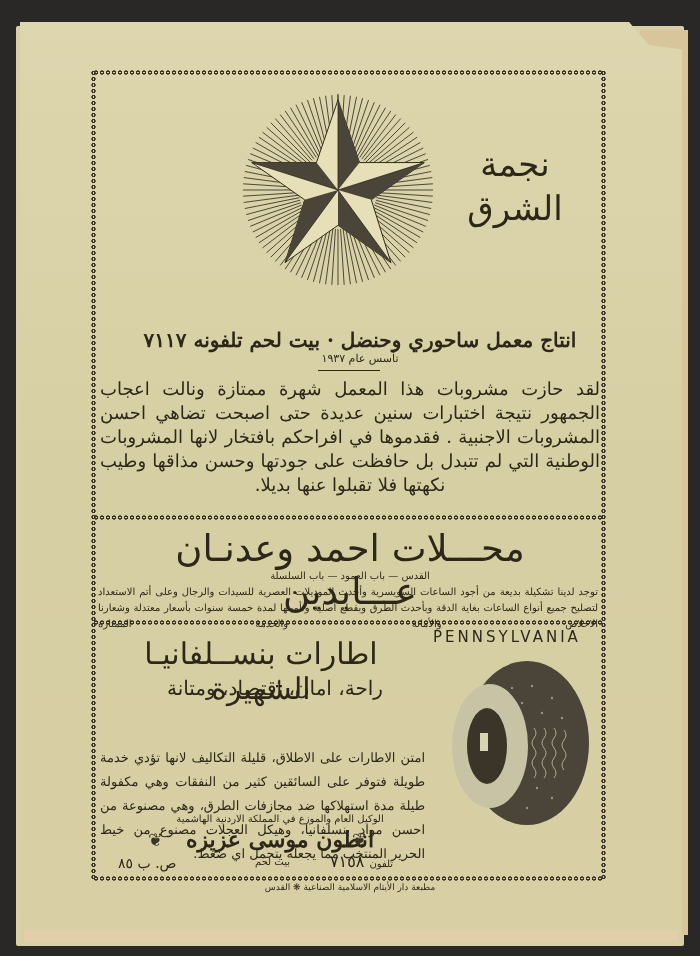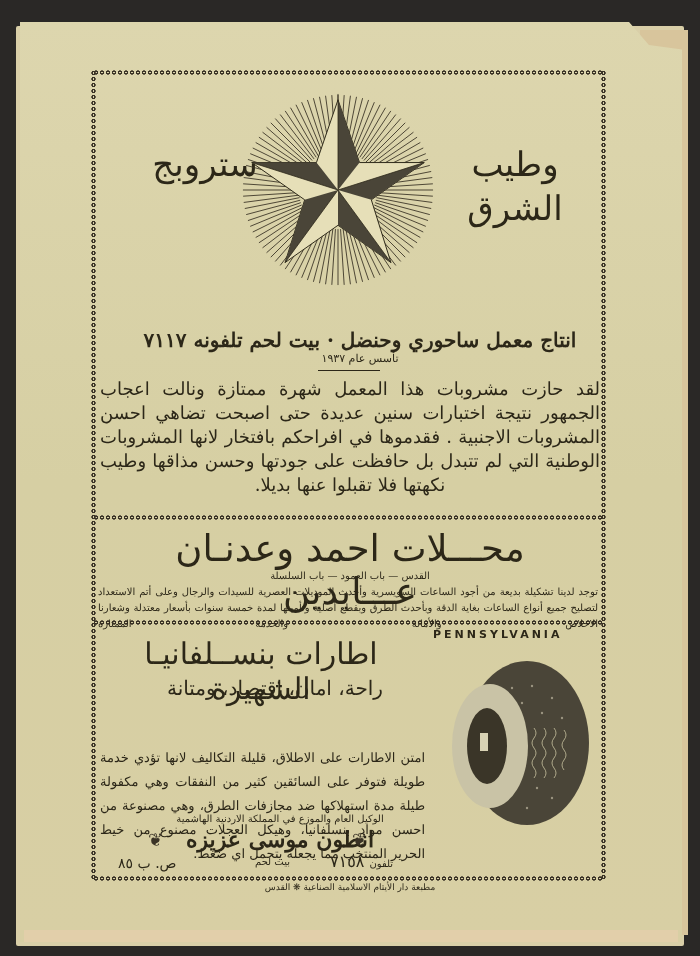--- a/index.html
+++ b/index.html
@@ -45,21 +45,21 @@
 
   .maker-line { position:absolute; left:140px; top:310px; width:440px; font-size:20px; font-weight:bold; text-align:center;margin-top:18px; }
   .founded { position:absolute; left:270px; top:352px; width:180px; font-size:11px; text-align:center; }
   .founded-rule { position:absolute; left:318px; top:370px; width:62px; height:1px; background:#2c2718; }
   .body-text { position:absolute; left:100px; top:377px; width:500px; font-size:18px; line-height:24px; text-align:justify; text-align-last:center; }
 
   .shop-title { position:absolute; left:130px; top:527px; width:440px; font-size:37px; text-align:center; letter-spacing:1px; }
   .shop-addr { position:absolute; left:250px; top:570px; width:200px; font-size:10px; text-align:center; }
   .shop-desc { position:absolute; left:98px; top:584px; width:500px; font-size:10px; line-height:16px; text-align:justify; text-align-last:justify; }
 
-  .penn-label { position:absolute; left:433px; top:628px; width:170px; font-family:"DejaVu Sans", sans-serif; font-size:11px; letter-spacing:3px;font-weight:bold; }
+  .penn-label { position:absolute; left:433px; top:628px; width:170px; font-family:"DejaVu Sans", sans-serif; font-size:15px; letter-spacing:3px; }
   .tyre-title { position:absolute; left:96px; top:636px; width:330px; font-size:30px; text-align:center; }
   .tyre-slogan { position:absolute; left:150px; top:676px; width:250px; font-size:20px; text-align:center; }
   .tyre-body { position:absolute; left:100px; top:702px; width:325px; font-size:13px; line-height:24px; text-align:justify;margin-top:44px; }
   .agent-line { position:absolute; left:160px; top:813px; width:240px; font-size:10px; text-align:center; }
   .agent-name { position:absolute; left:180px; top:826px; width:200px; font-size:22px; font-weight:bold; text-align:center; }
   .orn { position:absolute; top:829px; font-size:18px; color:#3a3326; }
   .pobox { position:absolute; left:118px; top:855px; font-size:14px; }
   .city { position:absolute; left:255px; top:856px; font-size:10px; }
   .phone { position:absolute; left:330px; top:852px; font-size:16px; }
   .printer { position:absolute; left:240px; top:882px; width:220px; font-size:9px; text-align:center; }
@@ -78,24 +78,23 @@
   <div class="chain h" style="left:93px;top:70px;width:510px;"></div>
   <div class="chain h" style="left:93px;top:876px;width:510px;"></div>
   <div class="chain v" style="left:91px;top:70px;height:811px;"></div>
   <div class="chain v" style="left:601px;top:70px;height:811px;"></div>
   <div class="chain h" style="left:93px;top:515px;width:510px;"></div>
   <div class="chain h" style="left:93px;top:620px;width:510px;"></div>
 </div>
 
 <section>
   <div class="brand-right ink rtl">
-    <div>وطيب الشرق</div>
+    <div>نجمة الشرق</div>
   </div>
   <div class="brand-left ink rtl">
-    <div>ستروبج</div>
   </div>
 
   <div class="star-wrap">
     <svg width="196" height="196" viewBox="-100 -100 200 200">
       <g stroke="#3a3326" stroke-width="0.9">
         <line x1="0" y1="-98" x2="0" y2="-40" transform="rotate(0)"></line>
         <g id="rays"></g>
       </g>
       <g id="raygroup" stroke="#3a3326" stroke-width="0.9">
           <line x1="40.0" y1="0.0" x2="97.0" y2="0.0"></line>

